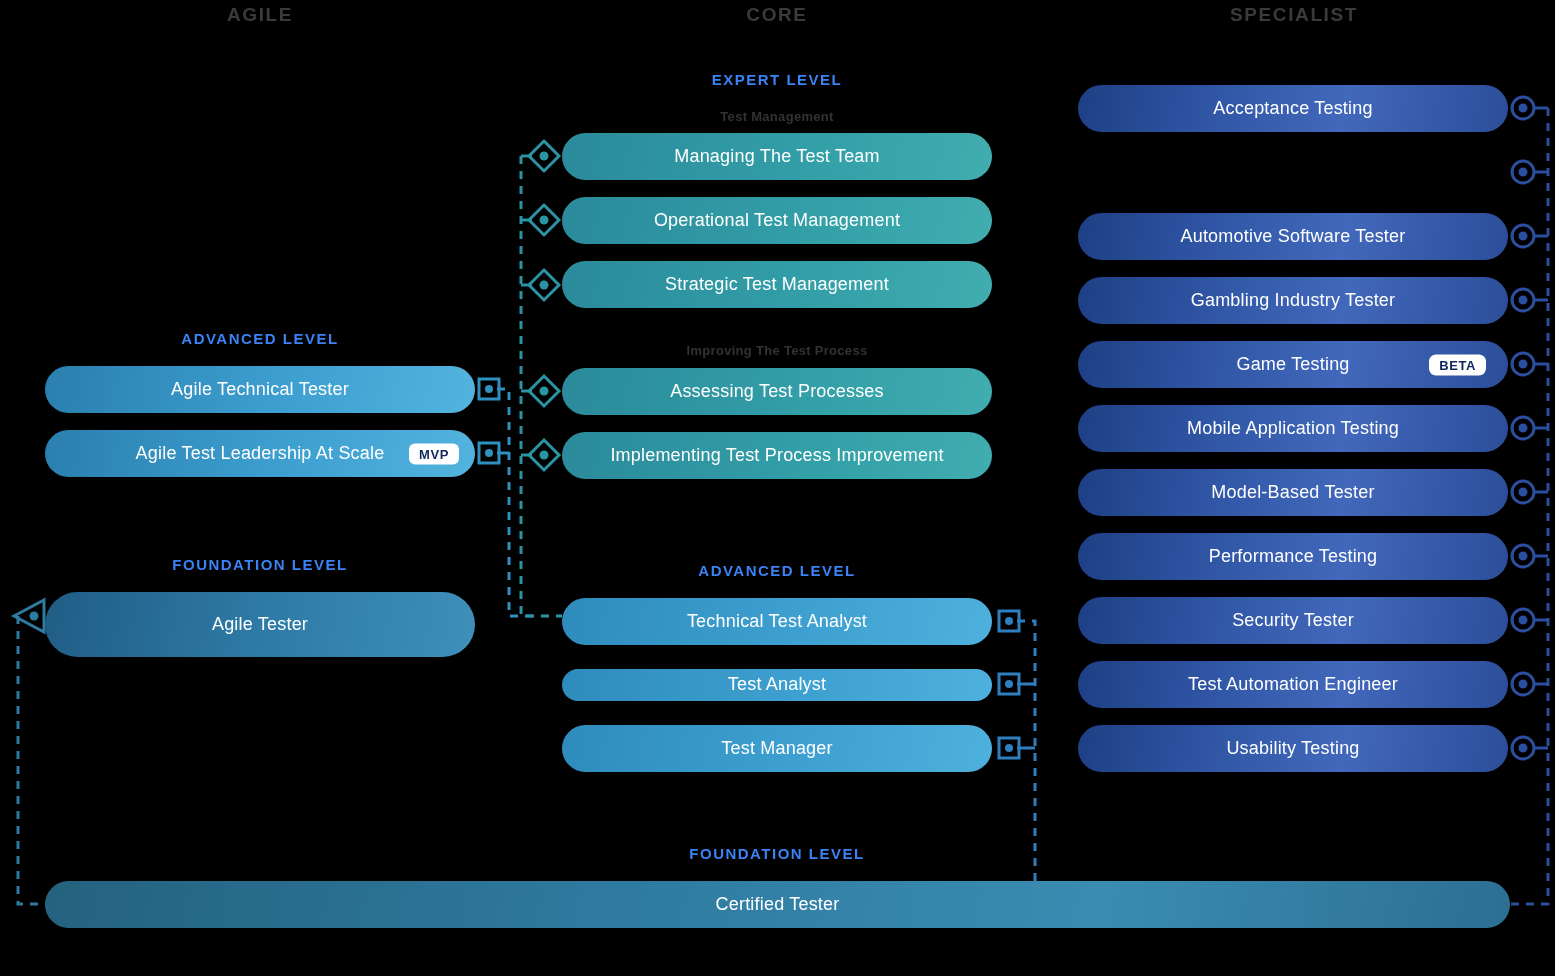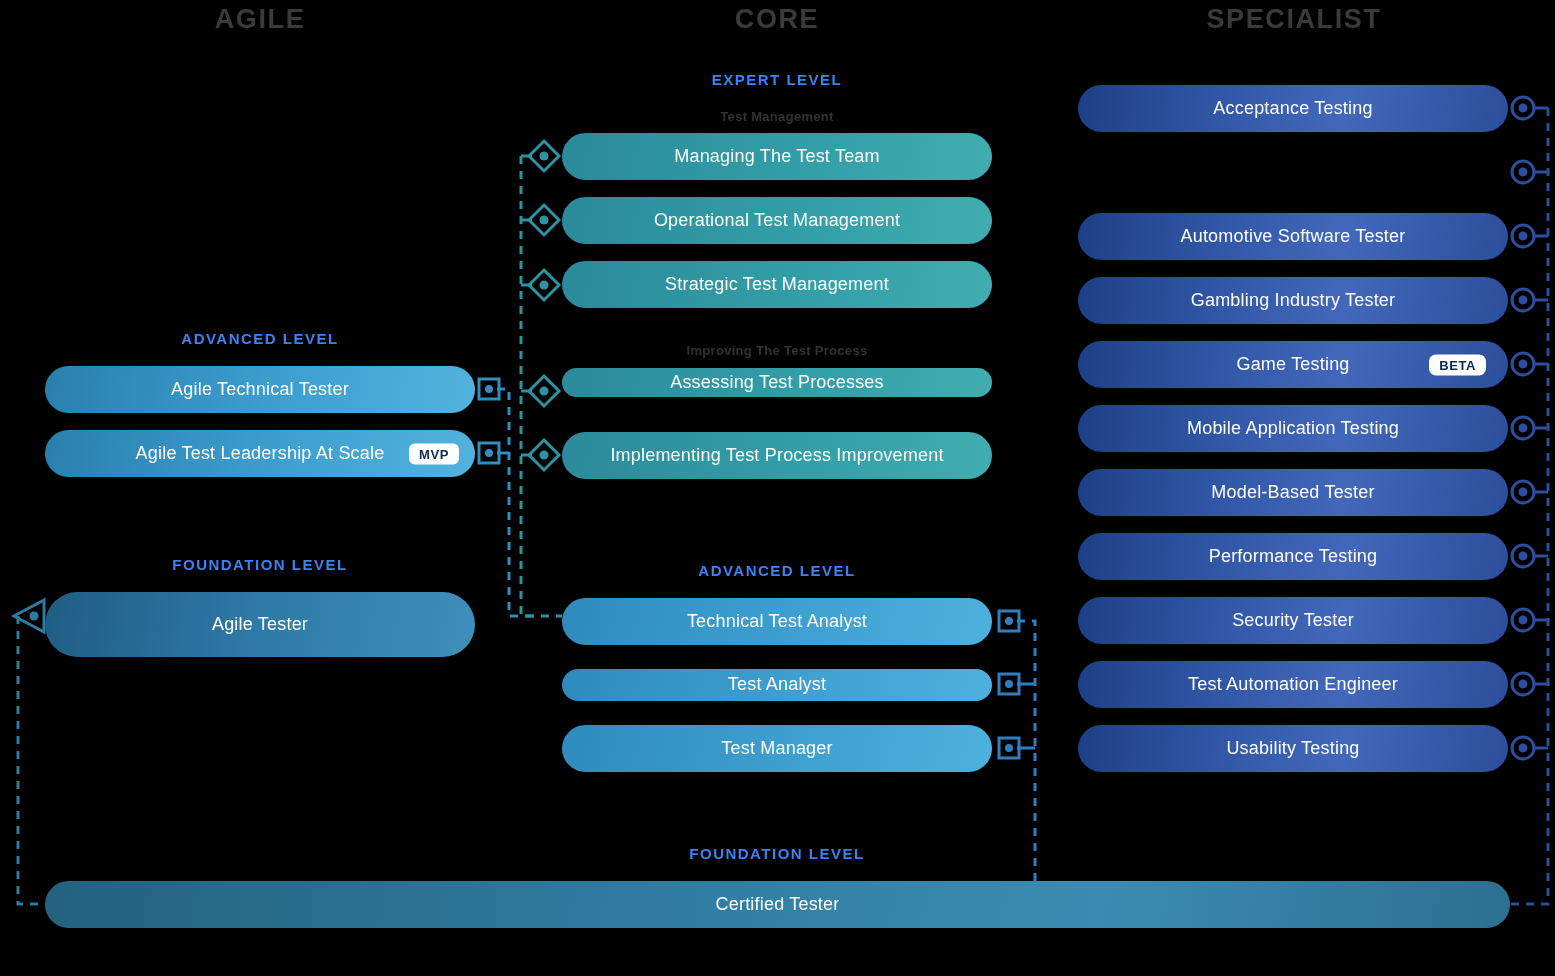--- a/index.html
+++ b/index.html
@@ -13,21 +13,21 @@
     height: 976px;
     background: #000000;
     overflow: hidden;
     font-family: "Liberation Sans", sans-serif;
     -webkit-font-smoothing: antialiased;
   }
 
   
   .col-header {
     position: absolute;
-    font-size: 27px;
+    font-size: 19px;
     font-weight: bold;
     letter-spacing: 1.6px;
     color: #3a3a3a;
     text-align: center;
     white-space: nowrap;
   }
 
   
   .level-head {
     position: absolute;
@@ -223,21 +223,21 @@
   </div>
   <div class="pill pill-teal" style="left:562px; top:197px; width:430px; height:47px;">
     <span class="ptext">Operational Test Management</span>
   </div>
   <div class="pill pill-teal" style="left:562px; top:261px; width:430px; height:47px;">
     <span class="ptext">Strategic Test Management</span>
   </div>
 
   <div class="sub-head" style="left:627px; top:343px; width:300px;">Improving The Test Process</div>
 
-  <div class="pill pill-teal" style="left:562px; top:368px; width:430px; height:29px;">
+  <div class="pill pill-teal" style="left:562px; top:368px; width:430px; height:47px;">
     <span class="ptext">Assessing Test Processes</span>
   </div>
   <div class="pill pill-teal" style="left:562px; top:432px; width:430px; height:47px;">
     <span class="ptext">Implementing Test Process Improvement</span>
   </div>
 
   <div class="level-head" style="left:627px; top:562px; width:300px;">ADVANCED LEVEL</div>
 
   <div class="pill pill-core-adv" style="left:562px; top:598px; width:430px; height:47px;">
     <span class="ptext">Technical Test Analyst</span>

